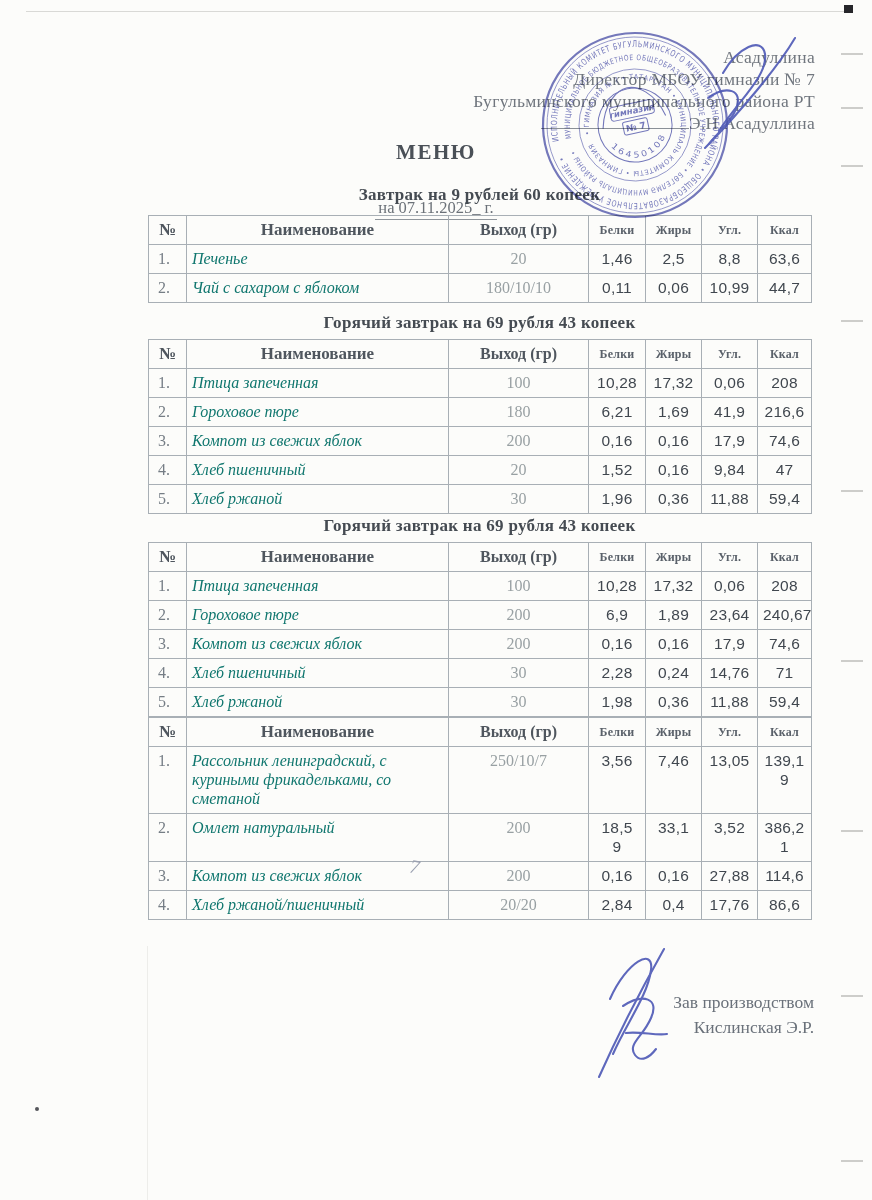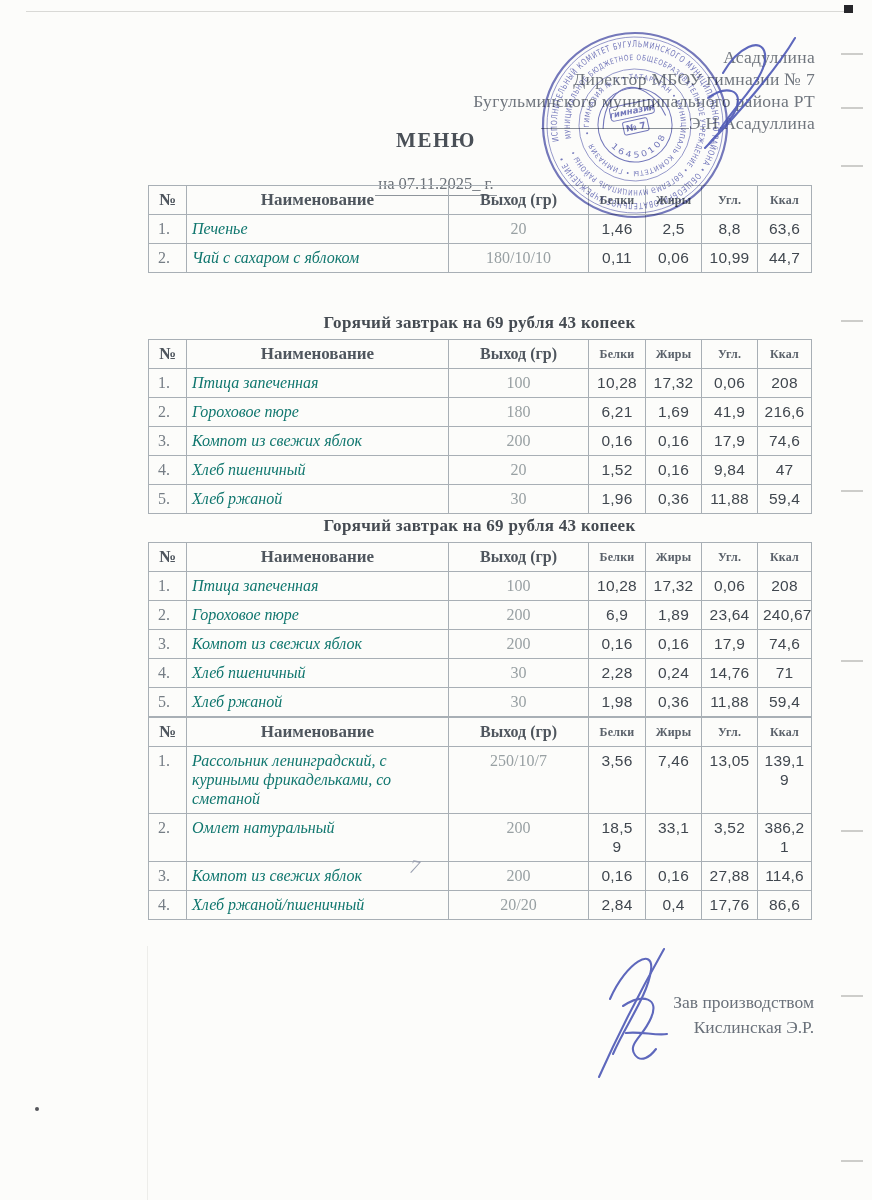--- a/index.html
+++ b/index.html
@@ -16,21 +16,21 @@
             color:#9aa0b0;transform:rotate(9deg);}
 
   
   .approval{position:absolute;top:46px;right:57px;text-align:right;
             font-size:17.5px;line-height:22px;color:#70767e;letter-spacing:.3px;}
   .sigrule{display:inline-block;width:148px;border-bottom:1px solid #8a9097;height:14px;
            vertical-align:baseline;}
 
   
   .menu-head{position:absolute;top:128px;left:0;width:872px;text-align:center;}
-  .menu-head h1{margin:0;font-size:21px;font-weight:bold;letter-spacing:1.5px;color:#4a5057;}
+  .menu-head h1{margin:12px;font-size:21px;font-weight:bold;letter-spacing:1.5px;color:#4a5057;}
   .menu-date{display:inline-block;margin-top:3px;font-size:16.5px;color:#6b7178;
              border-bottom:1px solid #8f959b;padding:0 3px 1px;}
 
   
   #sections{position:absolute;left:148px;top:0;width:663px;height:1200px;}
   .section{position:absolute;left:0;width:663px;}
   #sections .section:nth-of-type(1){top:185px;}
   #sections .section:nth-of-type(2){top:313px;}
   #sections .section:nth-of-type(3){top:516px;}
   #sections .section:nth-of-type(4){top:717px;}
@@ -92,20 +92,21 @@
     </div>
   </div>
 
   <div class="menu-head">
     <h1>МЕНЮ</h1><br>
     <span class="menu-date">на 07.11.2025_ г.</span>
   </div>
 
   <div id="sections">
   <div class="section">
+    <h2>Завтрак на 9 рублей 60 копеек</h2>
     <table>
       <colgroup>
         <col class="c0">
             <col class="c1">
             <col class="c2">
             <col class="c3">
         <col class="c4">
             <col class="c5">
             <col class="c6">
       </colgroup>

